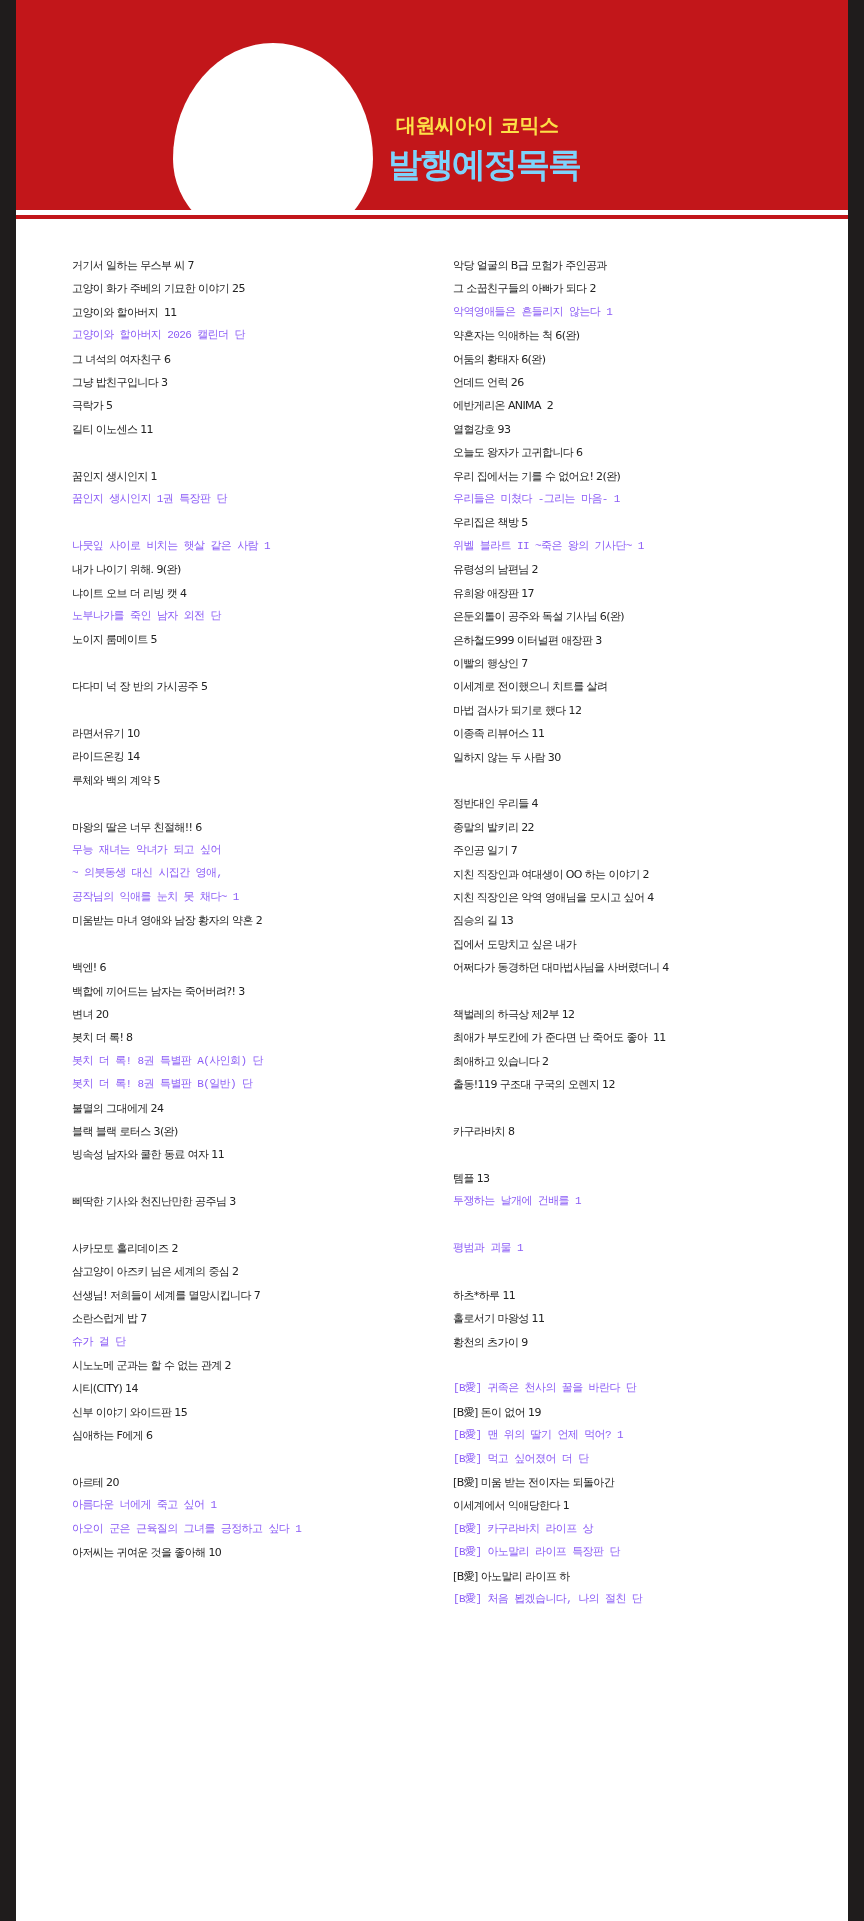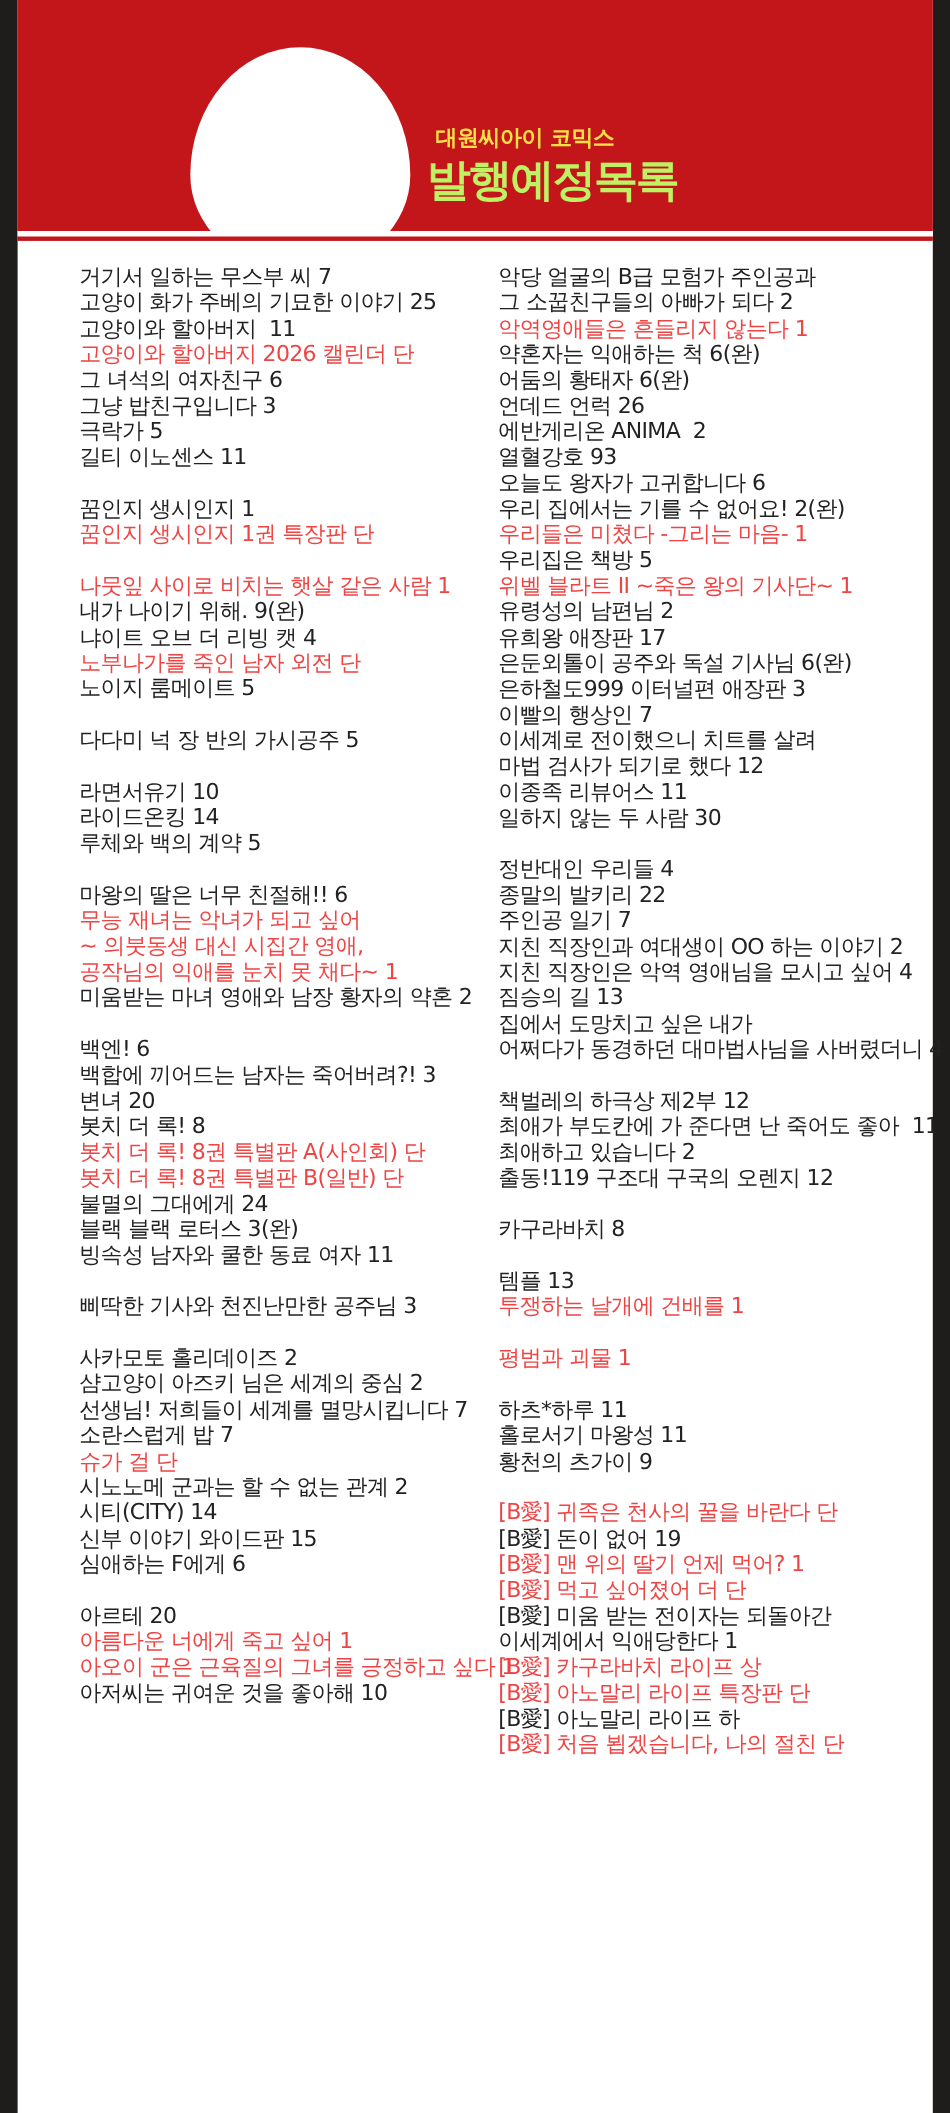--- a/index.html
+++ b/index.html
@@ -21,37 +21,37 @@
     position: absolute; left: 178px; top: 100px;
     font-family: Liberation Serif, serif; font-weight: bold;
     font-size: 78px; line-height: 90px; color: #ffffff; letter-spacing: -4px;
   }
   .publisher {
     position: absolute; left: 380px; top: 112px;
     font-weight: bold; font-size: 20px; color: #fde047; letter-spacing: -0.5px;
   }
   .title {
     position: absolute; left: 372px; top: 132px;
-    font-weight: bold; font-size: 40px; line-height: 64px; color: #bef264; letter-spacing: -2px;
+    font-weight: bold; font-size: 34px; line-height: 64px; color: #7dd3fc; letter-spacing: -2px;
   }
   .stripe-white {
     position: absolute; left: 0; top: 210px; width: 832px; height: 5px; background: #ffffff;
   }
   .stripe-red {
     position: absolute; left: 0; top: 215px; width: 832px; height: 4px; background: #c2161a;
   }
   .col {
-    position: absolute; top: 240px;
+    position: absolute; top: 254px;
     font-family: "DejaVu Sans", "Liberation Sans", sans-serif;
-    font-size: 20px; line-height: 23.4px; color: #222222; letter-spacing: -0.6px;
+    font-size: 11px; line-height: 23.4px; color: #222222; letter-spacing: -0.6px;
   }
   .col.left { left: 56px; width: 370px; }
   .col.right { left: 437px; width: 390px; }
   .item { white-space: pre; min-height: 23.4px; }
-  .item.new { color: #ef4444; }
+  .item.new { color: #8b5cf6; font-family: Liberation Mono, monospace; }
   .item.blank { height: 23.4px; }
 </style>
 </head>
 <body>
 
 <div class="page">
   <div class="header">
     <div class="egg"></div>
     <div class="month">11월</div>
     <div class="publisher">대원씨아이 코믹스</div>

